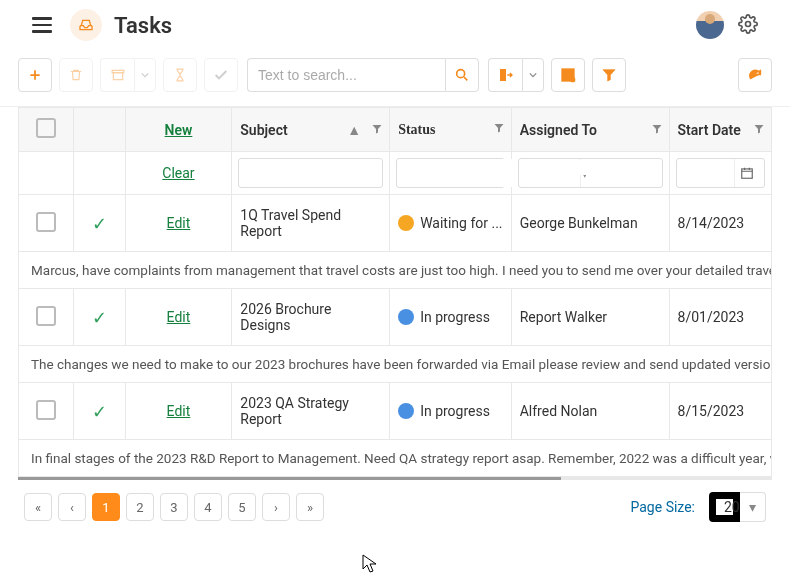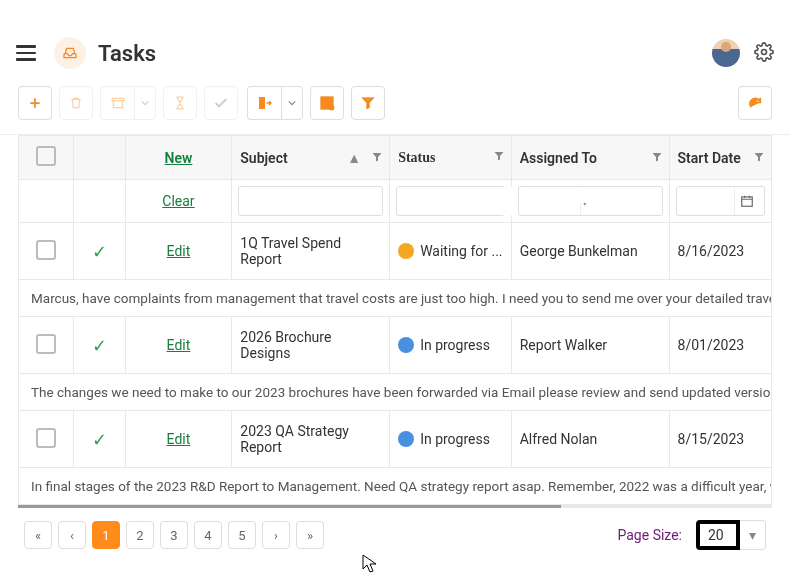--- a/index.html
+++ b/index.html
@@ -1,18 +1,18 @@
 <!DOCTYPE html>
 <html><head>
 <meta charset="utf-8">
 <style>
 * { box-sizing: border-box; margin: 0; padding: 0; }
 body { font-family: -apple-system, BlinkMacSystemFont, "Segoe UI", Roboto, Arial, sans-serif; font-size: 14px; color: #333; background: #fff; width: 790px; }
 
-.topbar { display: flex; align-items: center; padding: 8px 16px; height: 50px; margin-top: 28px; }
+.topbar { display: flex; align-items: center; padding: 8px 32px; height: 50px; }
 .hamburger { cursor: pointer; margin-right: 18px; }
 .hamburger div { width: 20px; height: 2.5px; background: #333; margin: 4px 0; border-radius: 1px; }
 .inbox-badge { width: 32px; height: 32px; background: #fdf1e6; border-radius: 50%; display: flex; align-items: center; justify-content: center; margin-right: 12px; }
 .title { font-size: 22px; font-weight: 600; }
 .topbar-spacer { flex: 1; }
 .avatar { width: 28px; height: 28px; border-radius: 50%; background: linear-gradient(#f0d0b0 35%, #4a6890 35%); margin-right: 14px; position: relative; }
 .avatar::before { content:""; position:absolute; top:3px; left:9px; width:10px; height:10px; border-radius:50%; background:#d8a878; }
 .gear { cursor: pointer; color: #555; }
 
 .toolbar { display: flex; align-items: center; padding: 8px 18px 14px; gap: 7px; border-bottom: 1px solid #eee; }
@@ -60,23 +60,23 @@
 .sico { width: 16px; height:16px; border-radius:50%; flex-shrink:0; }
 .sico.wait { background: #f5a623; }
 .sico.prog { background: #4a90e2; }
 .checkmark { color: #2e9e5b; font-size: 18px; }
 tbody tr.desc-row td { padding: 10px 12px; color: #555; background: #fff; white-space: nowrap; overflow: hidden; font-size: 13.5px; }
 
 .pager { display: flex; align-items: center; padding: 12px 24px; gap: 6px; }
 .pbtn { width: 28px; height: 28px; border: 1px solid #ddd; border-radius: 4px; background:#fff; display:flex; align-items:center; justify-content:center; cursor:pointer; color:#666; font-size:13px; }
 .pbtn.active { background: #ff8c1a; color: #fff; border-color:#ff8c1a; }
 .pager-spacer { flex: 1; }
-.pagesize-label { margin-right: 8px; color:#701a75; }
+.pagesize-label { margin-right: 8px; color:#0369a1; }
 .pagesize-wrap { display:flex; }
-.pagesize-wrap .pv { width:44px; height:30px; border:4px solid #000000; border-radius:4px 0 0 4px; display:flex; align-items:center; padding:0 8px; }
+.pagesize-wrap .pv { width:31px; height:30px; border:7px solid #000000; border-radius:4px 0 0 4px; display:flex; align-items:center; padding:0 8px; }
 .pagesize-wrap .pc { width:26px; height:30px; border:1px solid #ddd; border-left:none; border-radius:0 4px 4px 0; display:flex; align-items:center; justify-content:center; color:#888; cursor:pointer; }
 
 .scroll-edge { height: 3px; background: linear-gradient(to right, #999 72%, #e8e8e8 72%); margin: 0 18px; }
 .cursor { position:absolute; left:362px; top:554px; pointer-events:none; }
 </style>
 </head>
 <body>
 
 <div class="topbar">
   <div class="hamburger">
@@ -128,20 +128,29 @@
   </div>
   <div class="tbtn disabled">
     <svg width="14" height="14" viewBox="0 0 24 24" fill="none" stroke="#f58b1f" stroke-width="2">
         <path d="M6 2h12M6 22h12M7 2c0 5 5 6 5 10s-5 5-5 10M17 2c0 5-5 6-5 10s5 5 5 10"></path>
       </svg>
   </div>
   <div class="tbtn disabled">
     <svg width="16" height="16" viewBox="0 0 24 24" fill="none" stroke="#888" stroke-width="3">
         <path d="M4 12l5 5L20 6"></path>
       </svg>
+  </div>
+  <div class="search-wrap">
+    <input class="search-input" placeholder="Text to search..." style="">
+    <div class="search-btn">
+      <svg width="16" height="16" viewBox="0 0 24 24" fill="none" stroke="#f58b1f" stroke-width="2.5">
+          <circle cx="10" cy="10" r="6"></circle>
+          <path d="M20 20l-5-5"></path>
+        </svg>
+    </div>
   </div>
   <div class="tbtn-split" style="margin-left:2px;">
     <div class="tbtn orange">
       <svg width="16" height="16" viewBox="0 0 24 24" fill="none" stroke="#f58b1f" stroke-width="2">
           <path d="M4 4h7v16H4zM14 12h7M18 9l3 3-3 3"></path>
         </svg>
     </div>
     <div class="tbtn">
       <svg width="8" height="8" viewBox="0 0 10 10">
           <path d="M1 3l4 4 4-4" stroke="#888" fill="none" stroke-width="1.5"></path>
@@ -237,21 +246,21 @@
       <td class="center"><span class="checkmark">✓</span></td>
       <td class="center"><span class="linktext">Edit</span></td>
       <td>1Q Travel Spend Report</td>
       <td>
             <div class="status-cell">
               <span class="sico wait"></span>
               <span>Waiting for ...</span>
             </div>
           </td>
       <td>George Bunkelman</td>
-      <td>8/16/2023</td>
+      <td>8/14/2023</td>
     </tr>
     <tr class="desc-row">
           <td colspan="7">Marcus, have complaints from management that travel costs are just too high. I need you to send me over your detailed travel... going to take me a while to compile it.</td>
         </tr>
 
     <tr class="data-row">
       <td class="center"><span class="check"></span></td>
       <td class="center"><span class="checkmark">✓</span></td>
       <td class="center"><span class="linktext">Edit</span></td>
       <td>2026 Brochure Designs</td>

